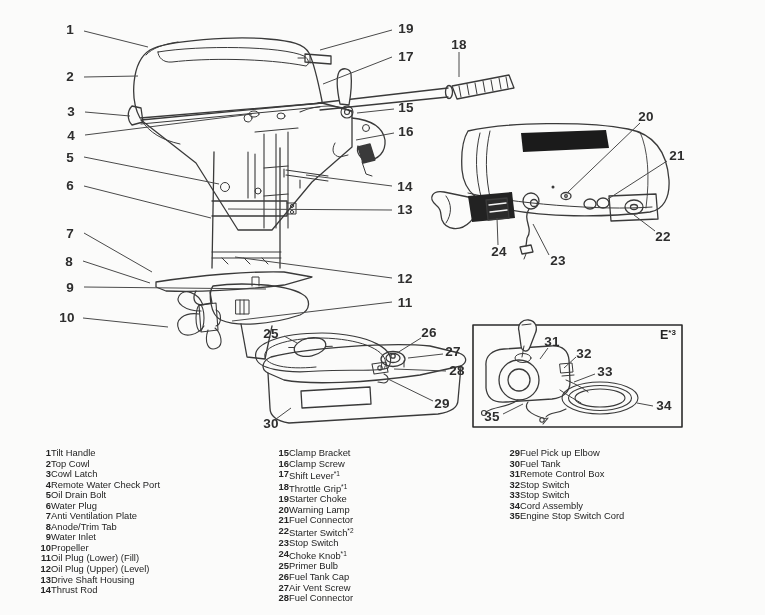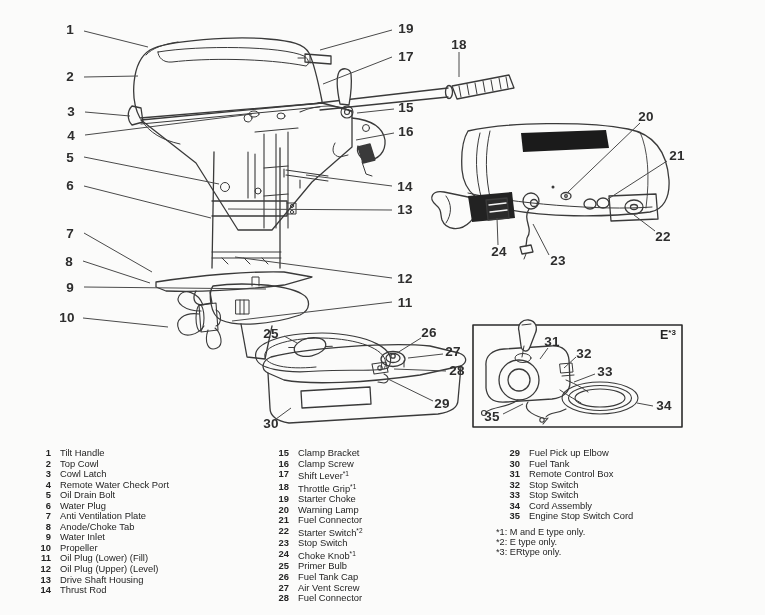--- a/index.html
+++ b/index.html
@@ -16,21 +16,21 @@
     white-space:nowrap;line-height:1;
   }
   .inset-tag{
     position:absolute;left:660px;top:329px;
     font-weight:bold;font-size:12.5px;color:#242424;line-height:1;
   }
   .inset-tag sup{font-size:8px;vertical-align:4px;letter-spacing:0;}
   .legend-col{position:absolute;top:448px;}
   .legend-row{display:flex;line-height:10.55px;font-size:9.4px;color:#242424;}
   .legend-row .num{width:26px;text-align:right;font-weight:bold;flex:0 0 26px;}
-  .legend-row .lbl{padding-left:9px;white-space:nowrap;}
+  .legend-row .lbl{white-space:nowrap;}
   .legend-row .lbl sup{font-size:6.5px;vertical-align:3px;}
   .footnotes{margin-top:6px;padding-left:2px;}
   .footnote{font-size:9.2px;line-height:9.9px;color:#242424;white-space:nowrap;}
 </style>
 </head>
 <body>
 
 <div class="stage">
 
   <svg width="765" height="448" viewBox="0 0 765 448">
@@ -322,21 +322,21 @@
         <div class="legend-row">
           <span class="num">6</span>
           <span class="lbl">Water Plug</span>
         </div>
         <div class="legend-row">
           <span class="num">7</span>
           <span class="lbl">Anti Ventilation Plate</span>
         </div>
         <div class="legend-row">
           <span class="num">8</span>
-          <span class="lbl">Anode/Choke Tab</span>
+          <span class="lbl">Anode/Trim Tab</span>
         </div>
         <div class="legend-row">
           <span class="num">9</span>
           <span class="lbl">Water Inlet</span>
         </div>
         <div class="legend-row">
           <span class="num">10</span>
           <span class="lbl">Propeller</span>
         </div>
         <div class="legend-row">
@@ -435,21 +435,16 @@
           <span class="num">33</span>
           <span class="lbl">Stop Switch</span>
         </div>
         <div class="legend-row">
           <span class="num">34</span>
           <span class="lbl">Cord Assembly</span>
         </div>
         <div class="legend-row">
           <span class="num">35</span>
           <span class="lbl">Engine Stop Switch Cord</span>
-        </div>
-        <div class="footnotes">
-          <div class="footnote">*1: M and E type only.</div>
-          <div class="footnote">*2: E type only.</div>
-          <div class="footnote">*3: ERtype only.</div>
         </div>
       </div>
     </div>
 </div>
 
 </body></html>

